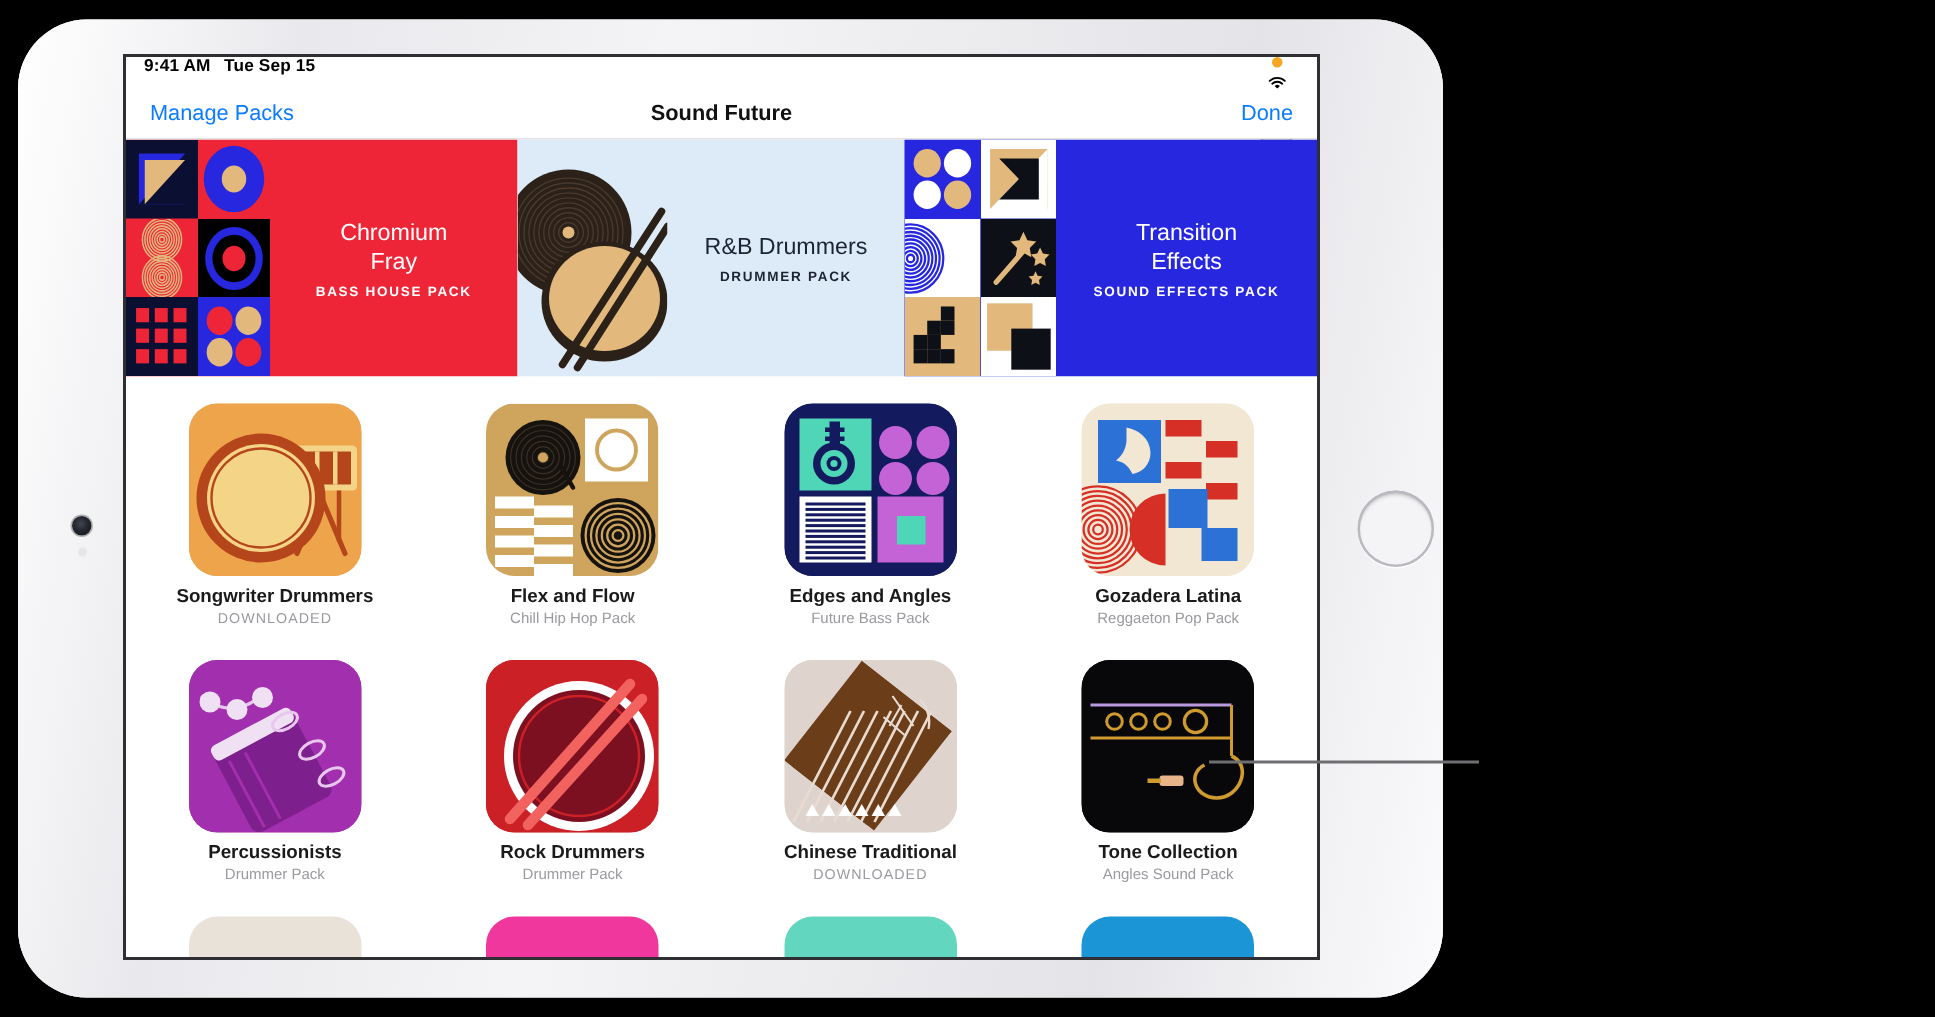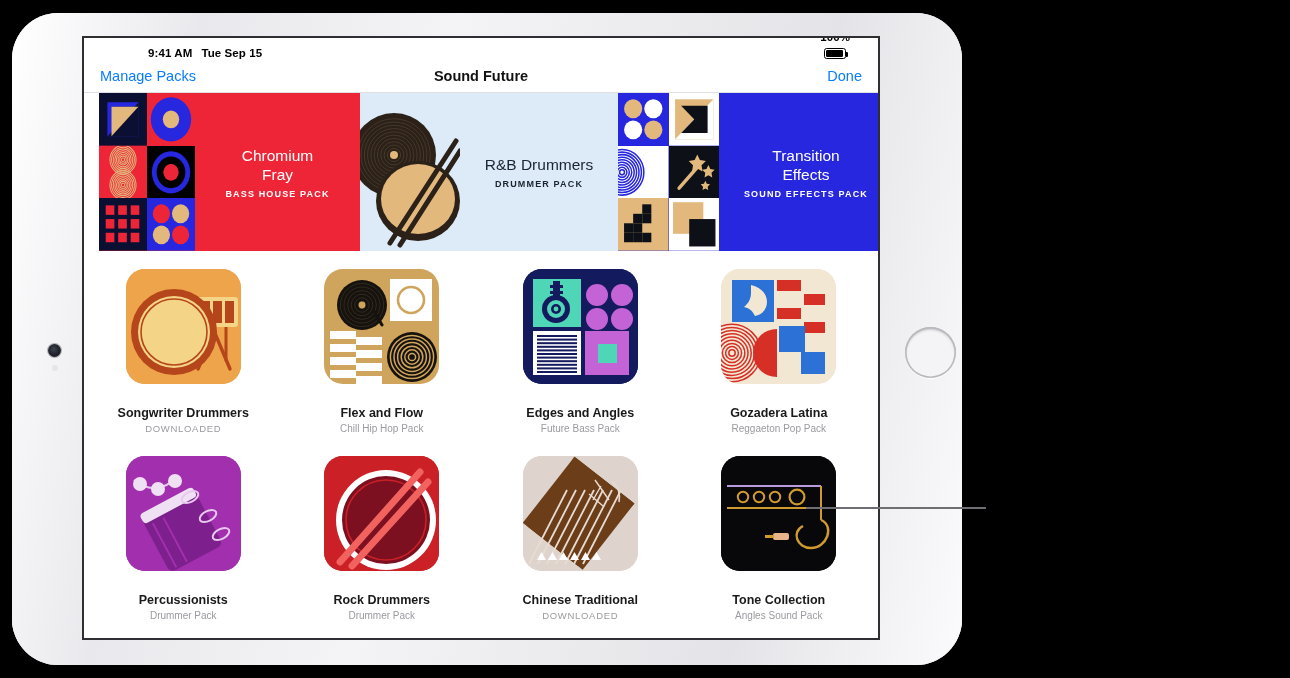--- a/index.html
+++ b/index.html
@@ -37,22 +37,22 @@
 
   
   #screen {
     position:absolute; left:84px; top:38px; width:794px; height:600px;
     background:#fff; overflow:hidden;
     box-shadow:0 0 0 2px #2f2f33;
   }
 
   
   #status-bar {
-    height:21px; display:flex; align-items:flex-end;
-    padding:0 28px; font-size:11.5px; color:#000; letter-spacing:.1px;margin-left:36px;
+    height:21px; display:flex; align-items:flex-start;
+    padding:0 12px; font-size:11.5px; color:#000; letter-spacing:.1px;
   }
   .sb-left { display:flex; gap:9px; align-items:center; font-weight:600; }
   .sb-spacer { flex:1; }
   .sb-right { display:flex; gap:5px; align-items:center; font-weight:600;flex-direction:column; }
   #rec-dot { width:7px; height:7px; border-radius:50%; background:#f5a623; }
   #wifi-icon { width:13px; height:11px; display:block; }
   #battery-icon { width:22px; height:11px; position:relative;
     border:1.2px solid #000; border-radius:2.6px; }
   #battery-icon::after { content:""; position:absolute; right:-3.4px; top:3px;
     width:2px; height:4.6px; background:#000; border-radius:0 1px 1px 0; }
@@ -65,37 +65,37 @@
     padding:0 16px; border-bottom:.5px solid #e0e0e2; background:#fff;
   }
   .nav-btn { font-size:14.5px; color:#0a7cff; cursor:pointer; }
   #nav-title {
     position:absolute; left:0; right:0; text-align:center;
     font-size:14.5px; font-weight:700; color:#111; pointer-events:none;
   }
   #nav-right { margin-left:auto; }
 
   
-  #banner-strip { display:flex; height:158px; width:100%; overflow:hidden;margin-left:15px; }
+  #banner-strip { display:flex; height:158px; width:100%; overflow:hidden; }
   .banner { position:relative; height:100%; flex:0 0 auto; display:flex;
     align-items:center; overflow:hidden; cursor:pointer; }
   .banner-art { height:100%; flex:0 0 auto; display:grid;
     grid-template-columns:1fr 1fr; grid-template-rows:1fr 1fr 1fr; }
   .art-cell { position:relative; overflow:hidden; }
   .banner-text { flex:1; text-align:center; padding:0 10px; }
   .banner-title { font-size:15.5px; line-height:19px; font-weight:400; }
   .banner-sub { font-size:9px; font-weight:700; letter-spacing:1.15px; margin-top:5px; }
 
   
   #pack-scroll { background:#fff; padding-top:18px; height:387px; overflow:hidden; }
   .pack-row { display:flex; }
   .pack-cell { flex:1; display:flex; flex-direction:column; align-items:center; cursor:pointer; }
   .pack-tile { width:115px; height:115px; border-radius:19px; overflow:hidden;
     position:relative; }
-  .pack-name { margin-top:22px; font-size:12.5px; font-weight:700; color:#1a1a1a; }
+  .pack-name { margin-top:6px; font-size:12.5px; font-weight:700; color:#1a1a1a; }
   .pack-sub { margin-top:3px; font-size:10px; color:#9a9a9f; }
   .pack-sub.dl { letter-spacing:.7px; font-size:9.5px; }
   .row-gap { height:22px; }
 
   
   #callout-line {
     position:absolute; left:806px; top:507px; width:180px; height:2px;
     background:#6f6f73;
   }
 </style>

